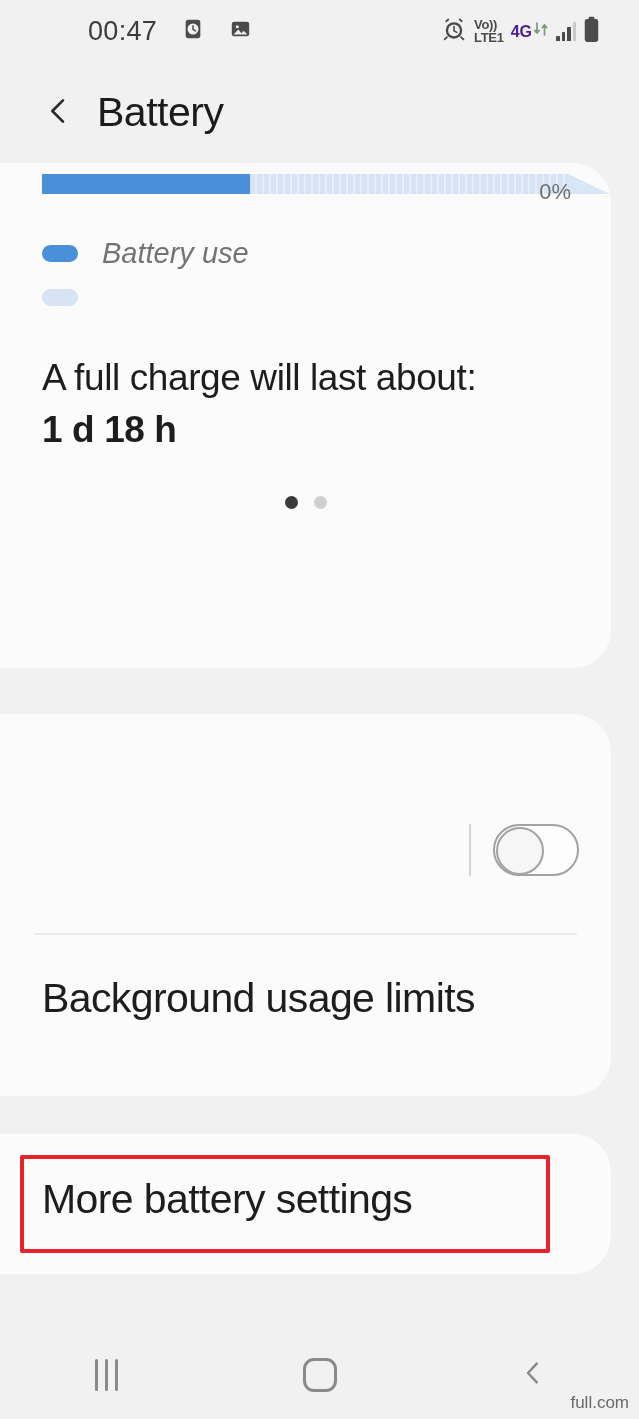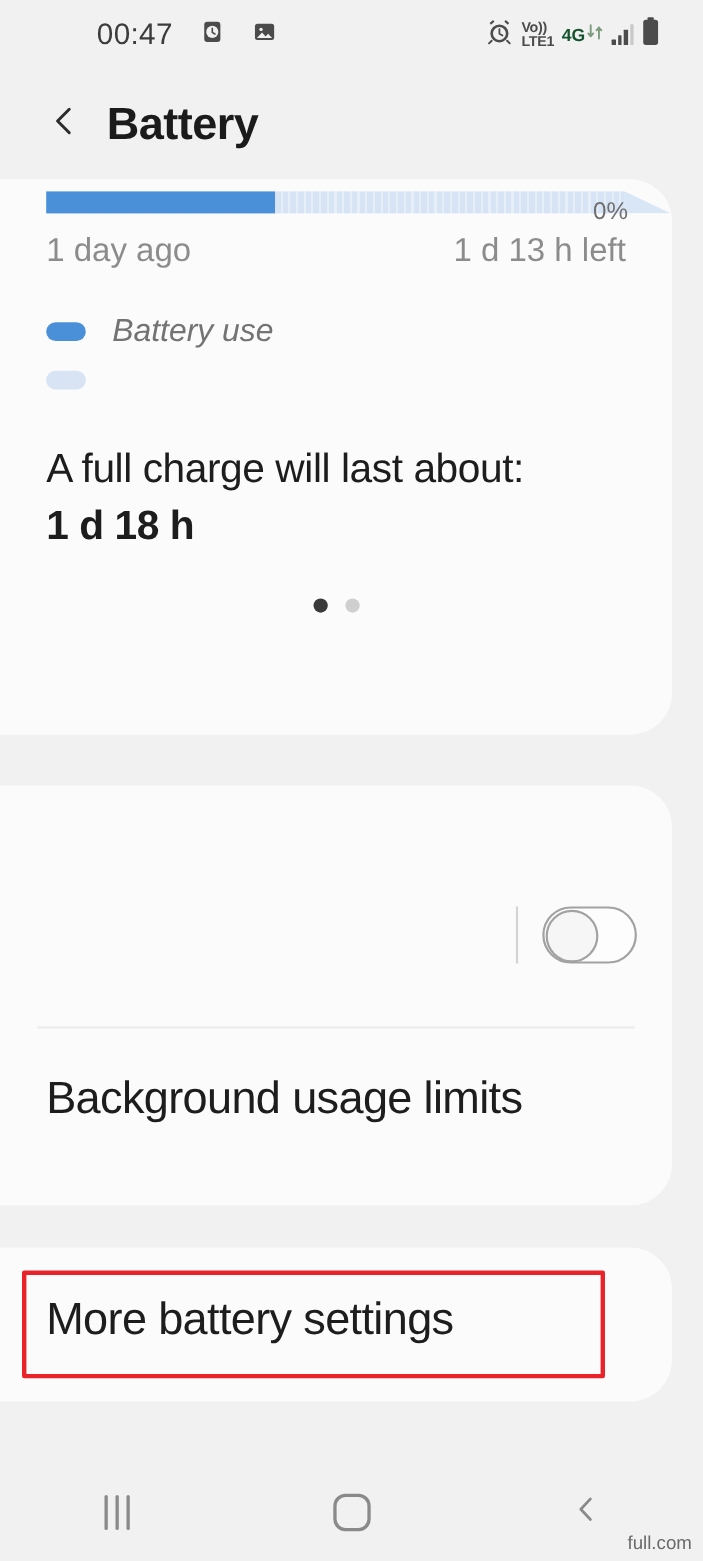--- a/index.html
+++ b/index.html
@@ -17,35 +17,35 @@
     position:absolute; top:0; left:0; width:639px; height:62px;
     display:flex; align-items:center; background:#f1f1f1;
   }
   .sb-left { display:flex; align-items:center; gap:25px; margin-left:88px; }
   .sb-clock { font-size:27px; font-weight:400; color:#3c3c3c; letter-spacing:.3px; }
   .sb-right { display:flex; align-items:center; gap:7px; margin-left:auto; margin-right:39px; }
   .ico { display:block; }
   .volte { display:flex; flex-direction:column; justify-content:center; line-height:1; }
   .volte span { font-size:13px; font-weight:700; color:#4b4b4b; letter-spacing:-.3px; }
   .netgrp { display:flex; align-items:flex-end; gap:1px; }
-  .net4g { font-size:16px; font-weight:700; color:#14532d; line-height:1; margin-bottom:2px;}
+  .net4g { font-size:16px; font-weight:700; color:#4c1d95; line-height:1; margin-bottom:2px;}
   .bars { display:flex; align-items:flex-end; gap:2px; height:20px; }
   .bars i { display:block; width:3.5px; background:#4b4b4b; border-radius:.5px; }
   .bars i.b1 { height:5px; }
   .bars i.b2 { height:9px; }
   .bars i.b3 { height:14px; }
   .bars i.b4 { height:19px; background:#c9c9c9; }
 
   
   .titlebar {
     position:absolute; top:62px; left:0; width:639px; height:101px;
     display:flex; align-items:center; background:#f1f1f1;
   }
   .back-btn { margin-left:34px; width:48px; height:48px; display:flex; align-items:center; justify-content:center; }
-  .title { font-size:41px; font-weight:700; color:#1b1b1b; margin-left:15px; letter-spacing:-.5px; }
+  .title { font-size:41px; font-weight:400; color:#1b1b1b; margin-left:15px; letter-spacing:-.5px; }
 
   
   .card {
     position:absolute; left:0; width:611px; background:#fbfbfb;
     border-top-right-radius:38px; border-bottom-right-radius:38px;
   }
 
   
   #card-graph { top:163px; height:505px; }
   .graph-wrap { position:relative; margin:0 42px; padding-top:8px; }
@@ -213,24 +213,20 @@
 
   <div class="card" id="card-graph">
     <div class="graph-wrap">
 
       <div class="graph-row">
         <div class="bar-used"></div>
         <div class="bar-est"></div>
         <div class="pct-label">0%</div>
       </div>
 
-      <div class="graph-legend-times">
-        <span class="time-left-lbl">1 day ago</span>
-        <span class="time-right-lbl">1 d 13 h left</span>
-      </div>
 
       <div class="legend">
         <div class="legend-item">
           <span class="legend-swatch use"></span>
           <span class="legend-text">Battery use</span>
         </div>
         <div class="legend-item">
           <span class="legend-swatch est"></span>
         </div>
       </div>

